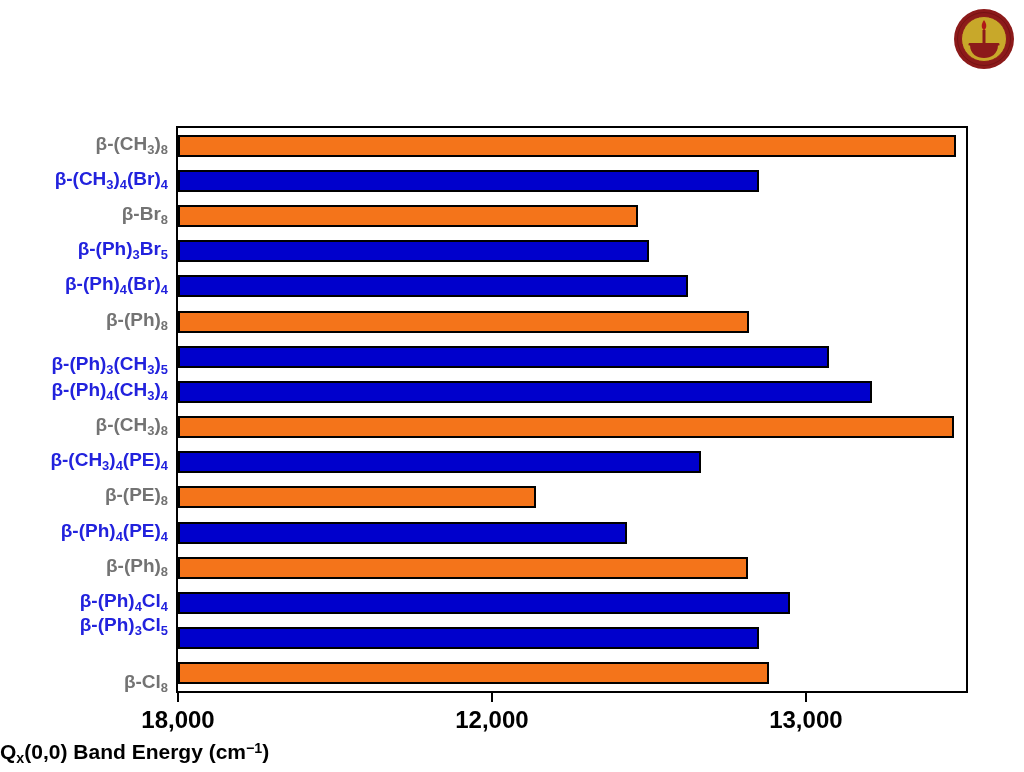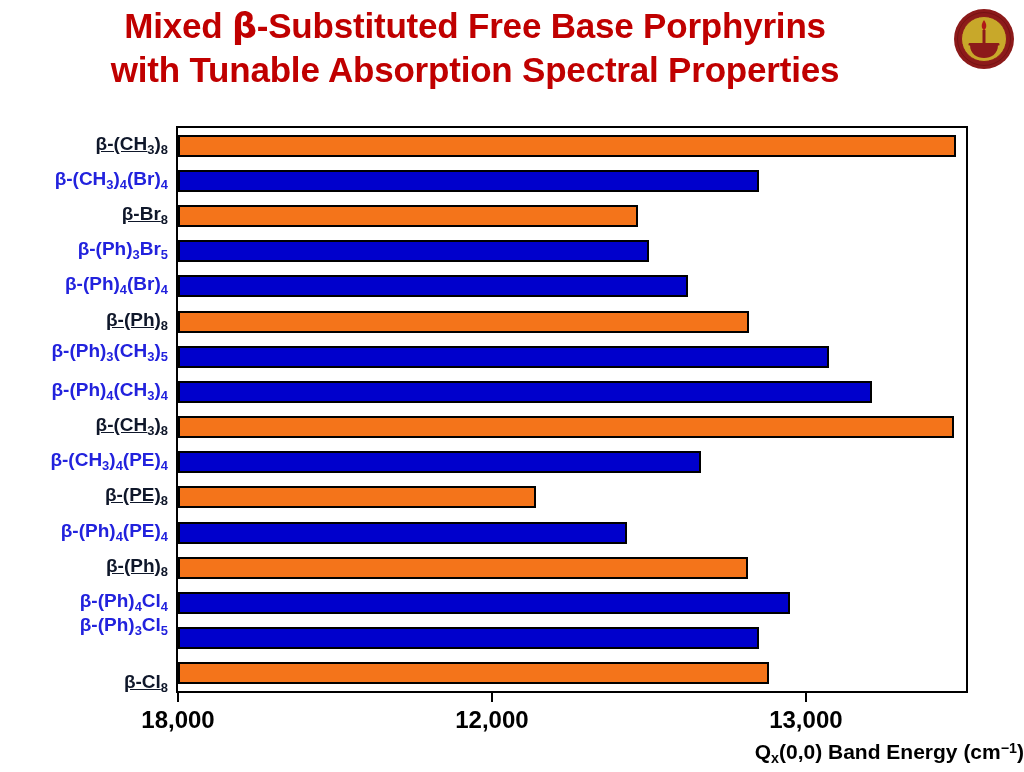--- a/index.html
+++ b/index.html
@@ -92,21 +92,21 @@
   }
   .cat-label {
     position: absolute;
     right: 4px;
     text-align: right;
     font-weight: bold;
     font-size: 19px;
     white-space: nowrap;
     line-height: 20px;
   }
-  .cat-label.dark { color: #0f172a; text-decoration: underline; }
+  .cat-label.dark { color: #737373; }
   .cat-label.blue { color: #2222DD; }
   sub { font-size: 0.68em; vertical-align: -0.28em; }
   sup { font-size: 0.68em; vertical-align: 0.45em; }
 
   
   .xtick-mark {
     position: absolute;
     width: 2px;
     height: 9px;
     background: #000000;
@@ -119,35 +119,31 @@
     font-size: 24px;
     color: #000000;
     transform: translateX(-50%);
     white-space: nowrap;
   }
   #xaxis-title {
     position: absolute;
     top: 740px;
     left: 0;
     width: 1024px;
-    text-align: right;
+    text-align: left;
     font-weight: bold;
     font-size: 21px;
     color: #000000;
   }
 </style>
 </head>
 <body>
 
 <div id="slide">
 
-  <div id="title-block">
-    <div class="title-line"><span>Mixed </span><span class="beta">β</span><span>-Substituted Free Base Porphyrins</span></div>
-    <div class="title-line">with Tunable Absorption Spectral Properties</div>
-  </div>
 
   <div id="logo">
     <svg width="62" height="62" viewBox="0 0 62 62">
       <circle cx="31" cy="31" r="30" fill="#8C1A1A"></circle>
       <circle cx="31" cy="31" r="22.5" fill="#C8A82A"></circle>
       <circle cx="31" cy="31" r="22.5" fill="none" stroke="#8C1A1A" stroke-width="1"></circle>
 
       <path d="M31 12 C27.5 17 28.5 20 31 22.5 C33.5 20 34.5 17 31 12 Z" fill="#B01818"></path>
 
       <rect x="29.5" y="22" width="3" height="13" fill="#8C1A1A"></rect>
@@ -159,21 +155,21 @@
     </svg>
   </div>
 
   <div id="cat-labels">
       <div class="cat-label dark" style="top: 5.59375px;">β-(CH<sub>3</sub>)<sub>8</sub></div>
       <div class="cat-label blue" style="top: 40.7812px; margin-left: 32px;">β-(CH<sub>3</sub>)<sub>4</sub>(Br)<sub>4</sub></div>
       <div class="cat-label dark" style="top: 75.9688px;">β-Br<sub>8</sub></div>
       <div class="cat-label blue" style="top: 111.156px;">β-(Ph)<sub>3</sub>Br<sub>5</sub></div>
       <div class="cat-label blue" style="top: 146.344px;">β-(Ph)<sub>4</sub>(Br)<sub>4</sub></div>
       <div class="cat-label dark" style="top: 181.531px;">β-(Ph)<sub>8</sub></div>
-      <div class="cat-label blue" style="top: 213px; padding-left: 31px;">β-(Ph)<sub>3</sub>(CH<sub>3</sub>)<sub>5</sub></div>
+      <div class="cat-label blue" style="top: 226px; padding-left: 31px;">β-(Ph)<sub>3</sub>(CH<sub>3</sub>)<sub>5</sub></div>
       <div class="cat-label blue" style="top: 251.906px;">β-(Ph)<sub>4</sub>(CH<sub>3</sub>)<sub>4</sub></div>
       <div class="cat-label dark" style="top: 287.094px;">β-(CH<sub>3</sub>)<sub>8</sub></div>
       <div class="cat-label blue" style="top: 322.281px;">β-(CH<sub>3</sub>)<sub>4</sub>(PE)<sub>4</sub></div>
       <div class="cat-label dark" style="top: 357.469px;">β-(PE)<sub>8</sub></div>
       <div class="cat-label blue" style="top: 392.656px;">β-(Ph)<sub>4</sub>(PE)<sub>4</sub></div>
       <div class="cat-label dark" style="top: 427.844px;">β-(Ph)<sub>8</sub></div>
       <div class="cat-label blue" style="top: 463.031px;">β-(Ph)<sub>4</sub>Cl<sub>4</sub></div>
       <div class="cat-label blue" style="top: 487px;">β-(Ph)<sub>3</sub>Cl<sub>5</sub></div>
       <div class="cat-label dark" style="top: 544px;">β-Cl<sub>8</sub></div>
     </div>

